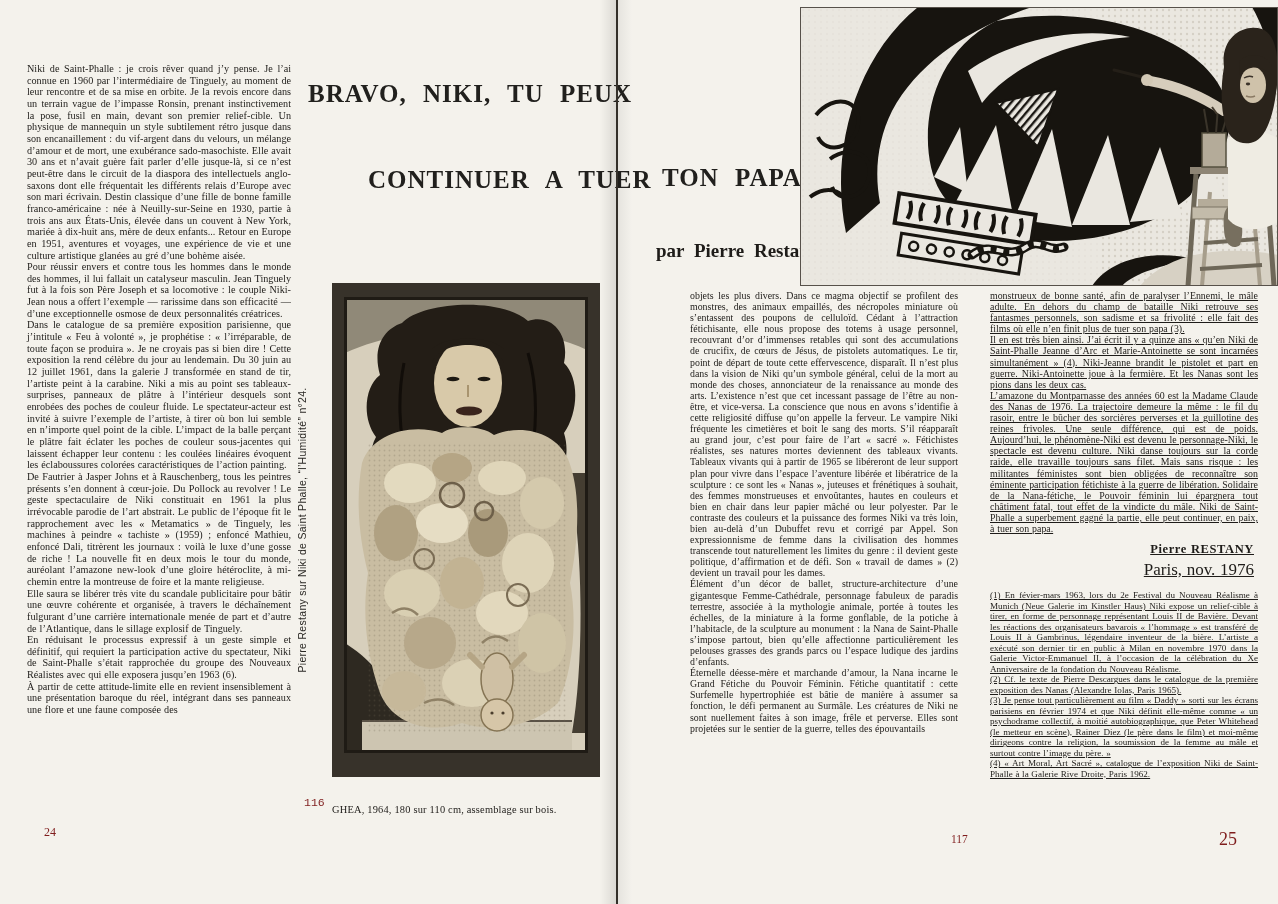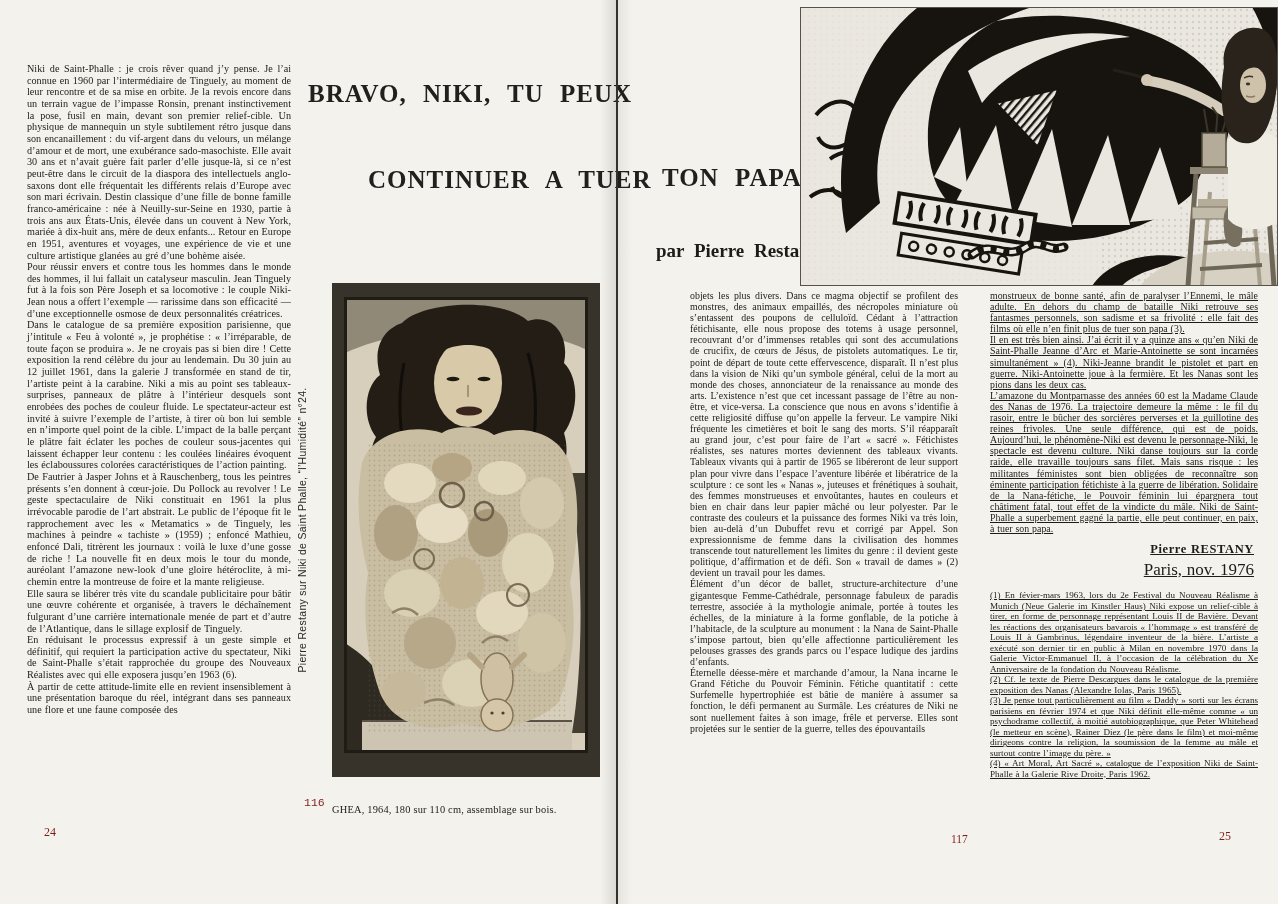--- a/index.html
+++ b/index.html
@@ -41,21 +41,21 @@
   
   .vert-credit{left:296px;top:283px;width:494px;height:15px;
     transform-origin:0 0;transform:rotate(-90deg) translateX(-494px);
     font-family:"Liberation Sans","DejaVu Sans",sans-serif;
     font-size:10.5px;letter-spacing:0.3px;text-align:center;white-space:nowrap;color:#2a2824;}
   .ghea-caption{left:332px;top:804px;width:280px;font-size:10.4px;letter-spacing:0.2px;white-space:nowrap;}
   .pgnum{font-size:12px;color:#7f1d1d;}
   .pg24{left:44px;top:825px;}
   .pg116{left:304px;top:796px;font-size:11.5px;font-family:Liberation Mono, monospace;}
   .pg117{left:951px;top:833px;font-size:11.5px;}
-  .pg25{left:1219px;top:829px;font-size:12px;}
+  .pg25{left:1219px;top:829px;font-size:18px;}
 
   
   .signature{margin-top:10px;text-align:right;padding-right:4px;}
   .sig-name{font-weight:bold;font-size:12.5px;letter-spacing:0.6px;}
   .sig-place{font-size:17px;margin-top:9px;}
   .footnotes{margin-top:15px;font-size:9.1px;line-height:10.5px;text-align:justify;}
   .footnotes p{margin:0;}
 </style>
 </head>
 <body>

